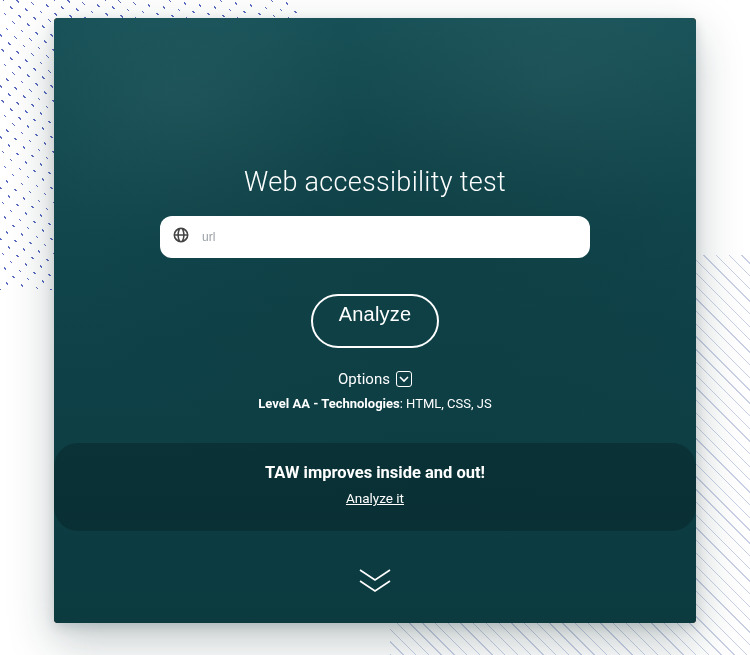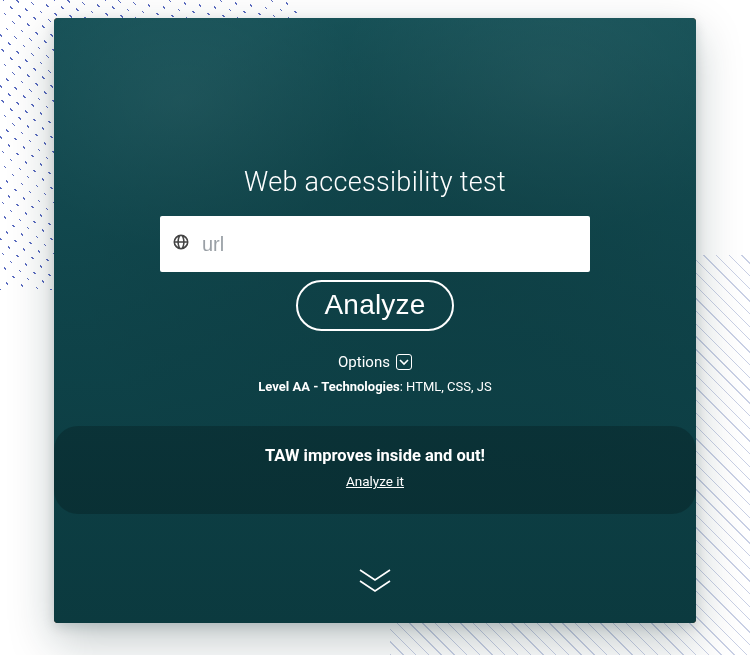--- a/index.html
+++ b/index.html
@@ -37,30 +37,30 @@
         linear-gradient(180deg, #1e5a60 0%, #185157 30%, #124a50 55%, #0f444a 100%);
     }
     .tint { position: absolute; inset: 0; background: linear-gradient(180deg, rgba(17,74,80,.55), rgba(13,63,69,.8) 60%, rgba(11,57,62,.92)); }
 
     .content { position: relative; z-index: 2; display: flex; flex-direction: column; align-items: center; padding-top: 148px; height: 100%; }
 
     .title { font-size: 27px; font-weight: 300; letter-spacing: .3px; }
 
     .url-wrap { position: relative; margin-top: 18px; width: 430px; }
     .url-input {
-      width: 100%; height: 56px; border: none; border-radius: 2px;
-      padding: 0 12px 0 42px; font-size: 20px; color: #333; background: #fff;
+      width: 100%; height: 42px; border: none; border-radius: 12px;
+      padding: 0 12px 0 42px; font-size: 12px; color: #333; background: #fff;
       outline: none;
     }
     .url-input::placeholder { color: #9aa0a6; }
     .globe { position: absolute; left: 12px; top: 50%; transform: translateY(-50%); color: #444; }
 
     .analyze {
-      margin-top: 8px; background: transparent; color: #fff; border: 2px solid #fff;
-      border-radius: 999px; padding: 7px 26px 8px; font-size: 28px; font-weight: 400;
+      margin-top: 36px; background: transparent; color: #fff; border: 2px solid #fff;
+      border-radius: 999px; padding: 7px 26px 20px; font-size: 20px; font-weight: 400;
       cursor: pointer; letter-spacing: .2px;
     }
 
     .options-row { margin-top: 22px; display: flex; align-items: center; gap: 6px; font-size: 15px; }
     .options-icon {
       width: 16px; height: 16px; border: 1.5px solid #fff; border-radius: 3px;
       display: inline-flex; align-items: center; justify-content: center;
     }
     .options-icon svg { display: block; }
 

